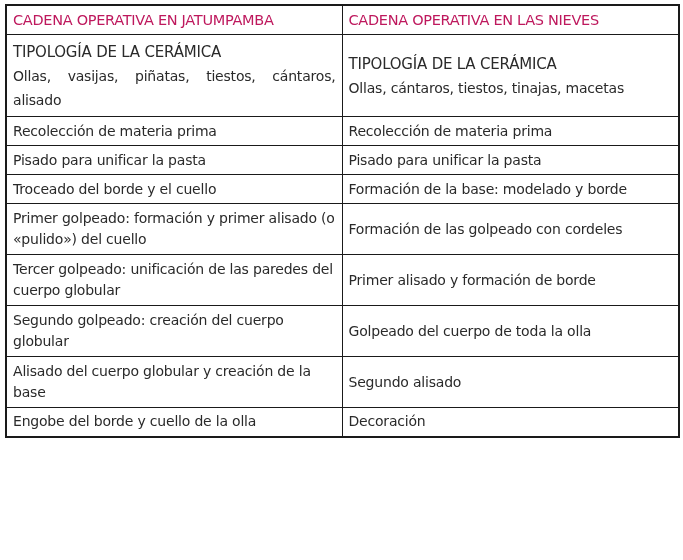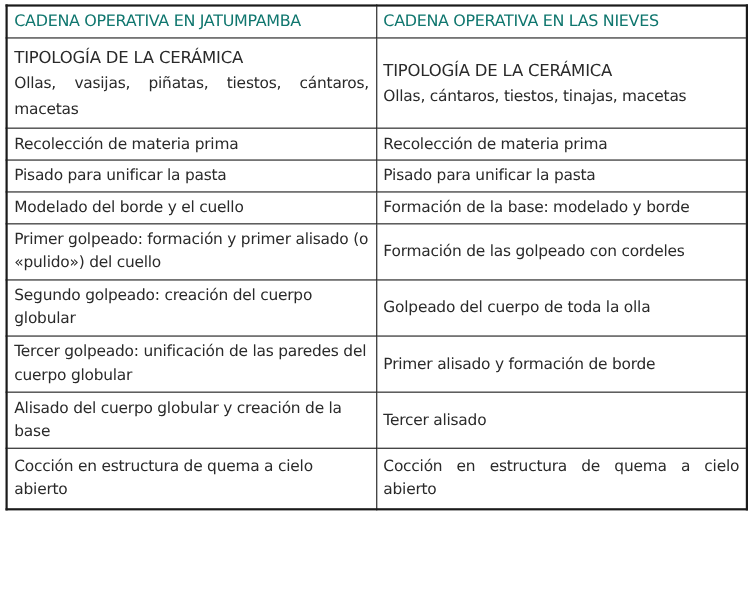--- a/index.html
+++ b/index.html
@@ -14,21 +14,21 @@
   .tbl td {
     border: 1px solid #1a1a1a;
     padding: 0 6px;
     font-size: 14px;
     line-height: 21px;
     vertical-align: middle;
     letter-spacing: -0.2px;
   }
   .tbl col.c1 { width: 336px; }
   .tbl col.c2 { width: 337px; }
-  .hdr td { height: 28px; font-size: 14.5px; letter-spacing: -0.3px; color:#0f766e; }
+  .hdr td { height: 28px; font-size: 14.5px; letter-spacing: -0.3px; color:#be185d; }
   .r1 { height: 29px; }
   .r2 { height: 51px; margin-left: 48px; }
   .tip { height: 82px; }
   .tip .lbl { display:block; font-size: 15px; letter-spacing: -0.2px; line-height: 24px; }
   .tip .val { display:block; line-height: 24px; }
   .just { text-align: justify; text-align-last: left; }
   .last td { height: 54px; }
 </style>
 </head>
 <body>
@@ -39,53 +39,53 @@
       <col class="c2">
     </colgroup>
   <tbody>
       <tr class="hdr">
     <td>CADENA OPERATIVA EN JATUMPAMBA</td>
     <td>CADENA OPERATIVA EN LAS NIEVES</td>
   </tr>
   <tr class="tip">
     <td>
       <span class="lbl">TIPOLOGÍA DE LA CERÁMICA</span>
-      <span class="val just">Ollas, vasijas, piñatas, tiestos, cántaros, macetas</span>
+      <span class="val just">Ollas, vasijas, piñatas, tiestos, cántaros, alisado</span>
     </td>
     <td>
       <span class="lbl">TIPOLOGÍA DE LA CERÁMICA</span>
       <span class="val">Ollas, cántaros, tiestos, tinajas, macetas</span>
     </td>
   </tr>
   <tr class="r1">
     <td>Recolección de materia prima</td>
     <td>Recolección de materia prima</td>
   </tr>
   <tr class="r1">
     <td>Pisado para unificar la pasta</td>
     <td>Pisado para unificar la pasta</td>
   </tr>
   <tr class="r1">
-    <td>Modelado del borde y el cuello</td>
+    <td>Troceado del borde y el cuello</td>
     <td>Formación de la base: modelado y borde</td>
   </tr>
   <tr class="r2">
     <td>Primer golpeado: formación y primer alisado (o «pulido») del cuello</td>
     <td>Formación de las golpeado con cordeles</td>
   </tr>
   <tr class="r2">
+    <td>Tercer golpeado: unificación de las paredes del cuerpo globular</td>
+    <td>Primer alisado y formación de borde</td>
+  </tr>
+  <tr class="r2">
     <td>Segundo golpeado: creación del cuerpo globular</td>
     <td>Golpeado del cuerpo de toda la olla</td>
   </tr>
   <tr class="r2">
-    <td>Tercer golpeado: unificación de las paredes del cuerpo globular</td>
-    <td>Primer alisado y formación de borde</td>
+    <td>Alisado del cuerpo globular y creación de la base</td>
+    <td>Segundo alisado</td>
   </tr>
-  <tr class="r2">
-    <td>Alisado del cuerpo globular y creación de la base</td>
-    <td>Tercer alisado</td>
-  </tr>
-  <tr class="last">
-    <td>Cocción en estructura de quema a cielo abierto</td>
-    <td class="just">Cocción en estructura de quema a cielo abierto</td>
+  <tr class="r1">
+    <td>Engobe del borde y cuello de la olla</td>
+    <td>Decoración</td>
   </tr>
 </tbody>
   </table>
 
 </body></html>

